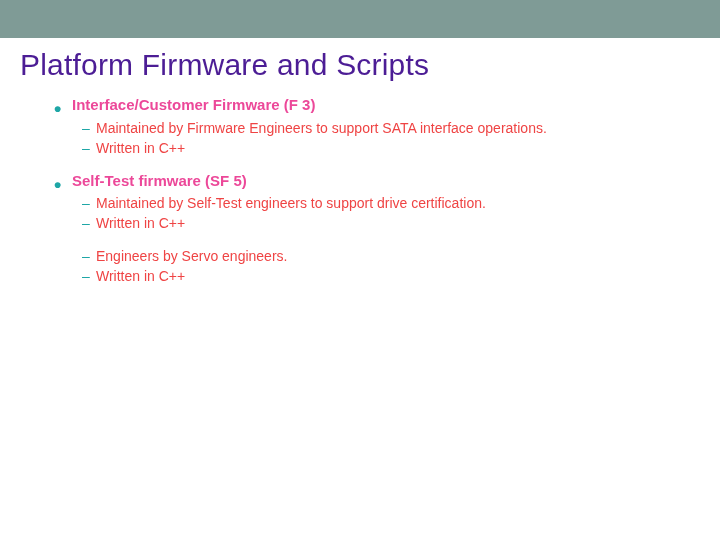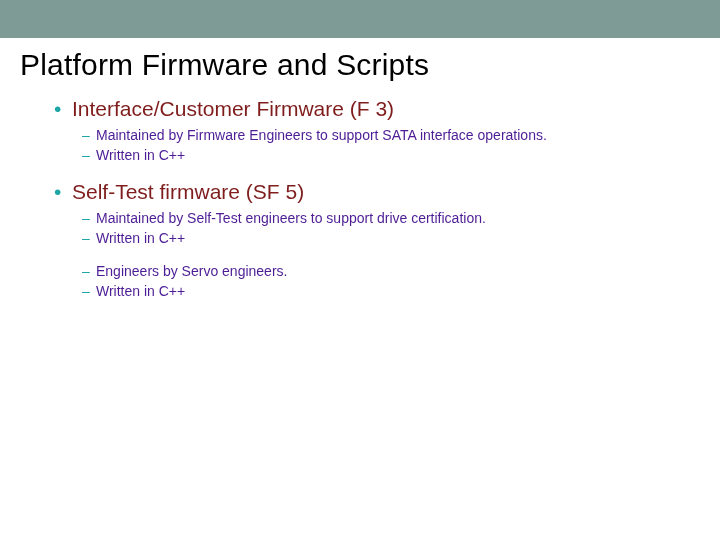--- a/index.html
+++ b/index.html
@@ -1,24 +1,24 @@
 <!DOCTYPE html>
 <html><head>
 <meta charset="utf-8">
 <style>
   html,body{margin:0;padding:0}
   body{width:720px;height:540px;font-family:Arial,Helvetica,sans-serif;background:#fff;position:relative}
   .topbar{height:38px;background:#7f9b96}
-  .title{color:#000000;font-size:30px;font-weight:400;margin:10px 0 14px 20px;letter-spacing:.2px}
+  .title{color:#4c1d95;font-size:30px;font-weight:400;margin:10px 0 14px 20px;letter-spacing:.2px}
   .content{margin-left:54px;margin-right:40px}
   .sec{margin-bottom:14px}
-  .h{color:#7f1d1d;font-size:21px;font-weight:400;position:relative;padding-left:18px;line-height:1.25}
+  .h{color:#ec4899;font-size:15px;font-weight:700;position:relative;padding-left:18px;line-height:1.25}
   .h::before{content:"•";position:absolute;left:0;color:#1ea6a6;font-size:21px;top:0}
   .subs{margin:4px 0 0 28px}
-  .s{color:#4c1d95;font-size:14px;font-weight:400;position:relative;padding-left:14px;line-height:1.35;margin-bottom:1px}
+  .s{color:#ef4444;font-size:14px;font-weight:400;position:relative;padding-left:14px;line-height:1.35;margin-bottom:1px}
   .s::before{content:"–";position:absolute;left:0;color:#1ea6a6}
 </style>
 </head>
 <body>
 
 <div class="topbar"></div>
 
 <div class="title">Platform Firmware and Scripts</div>
 
 <div class="content">

